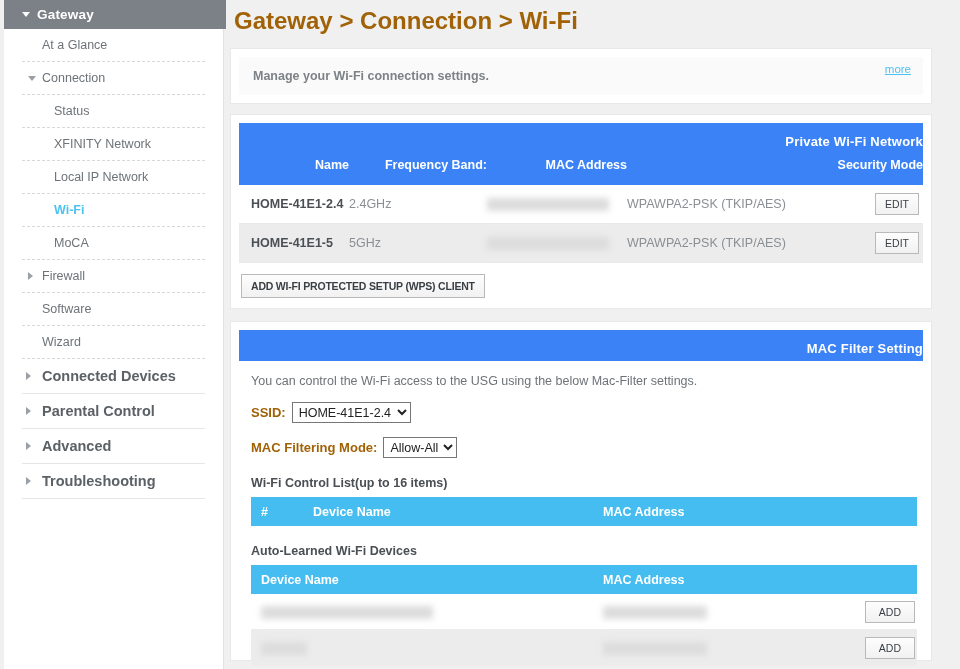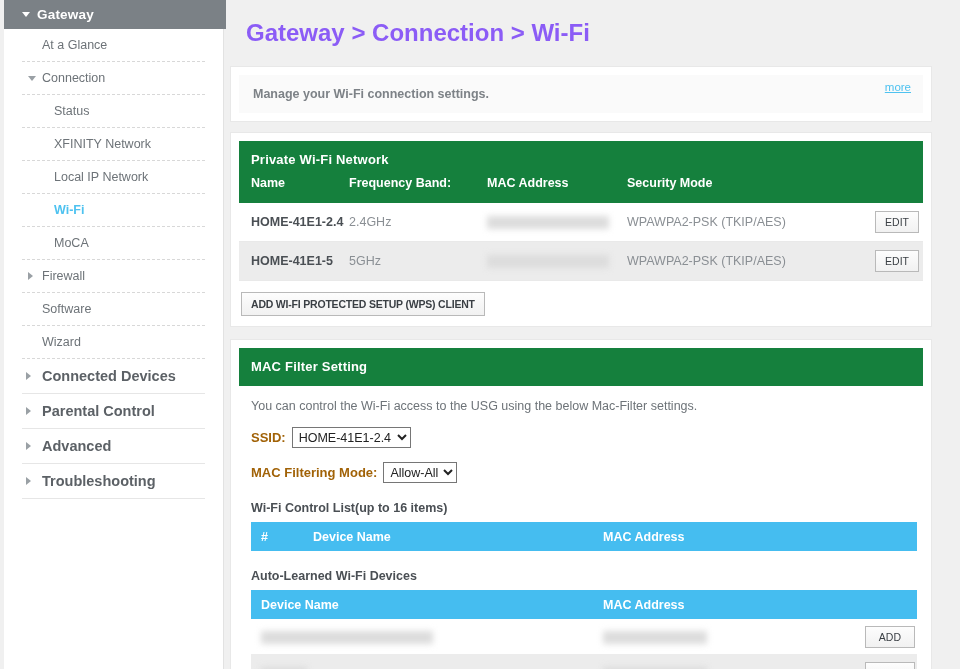--- a/index.html
+++ b/index.html
@@ -68,22 +68,22 @@
   .nav-top .caret.down { position: static; margin-right: 7px; border-top-color: #ffffff; }
   .nav-row.lvl1 .caret { left: 6px; }
   .nav-row.major .caret { left: 4px; }
 
   
   #main {
     position: absolute; left: 226px; top: 0; width: 734px; height: 669px;
     background: #f0f0f0;
   }
   #page-title {
-    font-size: 24px; font-weight: bold; color: #8b5cf6;
-    padding: 0 0 0 6px; margin: 14px;
+    font-size: 24px; font-weight: bold; color: #a16207;
+    padding: 0 0 0 6px; margin: 2px;
     line-height: 38px;
     height: 38px;
     white-space: nowrap;
   }
 
   .card {
     background: #ffffff;
     margin: 0 28px 0 4px;
     border: 1px solid #e8e8e8;
   }
@@ -107,22 +107,23 @@
     font-size: 11.5px; color: #4ec2f0;
     text-decoration: underline;
     cursor: pointer;
   }
 
   
   #wifi-card { margin-top: 10px; padding: 8px 8px 10px 8px; }
   #mac-card  { margin-top: 12px; padding: 8px 8px 0 8px; height: 340px; }
 
   .blue-head {
-    background: #15803d;
+    background: #3b82f6;
     color: #ffffff;
+    text-align: right;
   }
   .blue-title {
     font-size: 13px; font-weight: bold;
     padding: 11px 0 9px 12px;
     letter-spacing: .2px;
   }
   .blue-cols {
     display: flex;
     font-size: 12.5px; font-weight: bold;
     padding: 0 0 13px 0;
@@ -346,21 +347,21 @@
           <button class="btn">EDIT</button>
         </span>
       </div>
 
       <button class="btn wps">ADD WI-FI PROTECTED SETUP (WPS) CLIENT</button>
     </div>
 
     <div class="card" id="mac-card">
 
       <div class="blue-head">
-        <div class="blue-title" style="padding-bottom:12px">MAC Filter Setting</div>
+        <div class="blue-title" style="padding-bottom:5px">MAC Filter Setting</div>
       </div>
 
       <div id="mac-body">
 
         <div id="mac-desc">You can control the Wi-Fi access to the USG using the below Mac-Filter settings.</div>
 
         <div class="field-row">
           <span class="field-label">SSID:</span>
           <select>
             <option>HOME-41E1-2.4</option>

